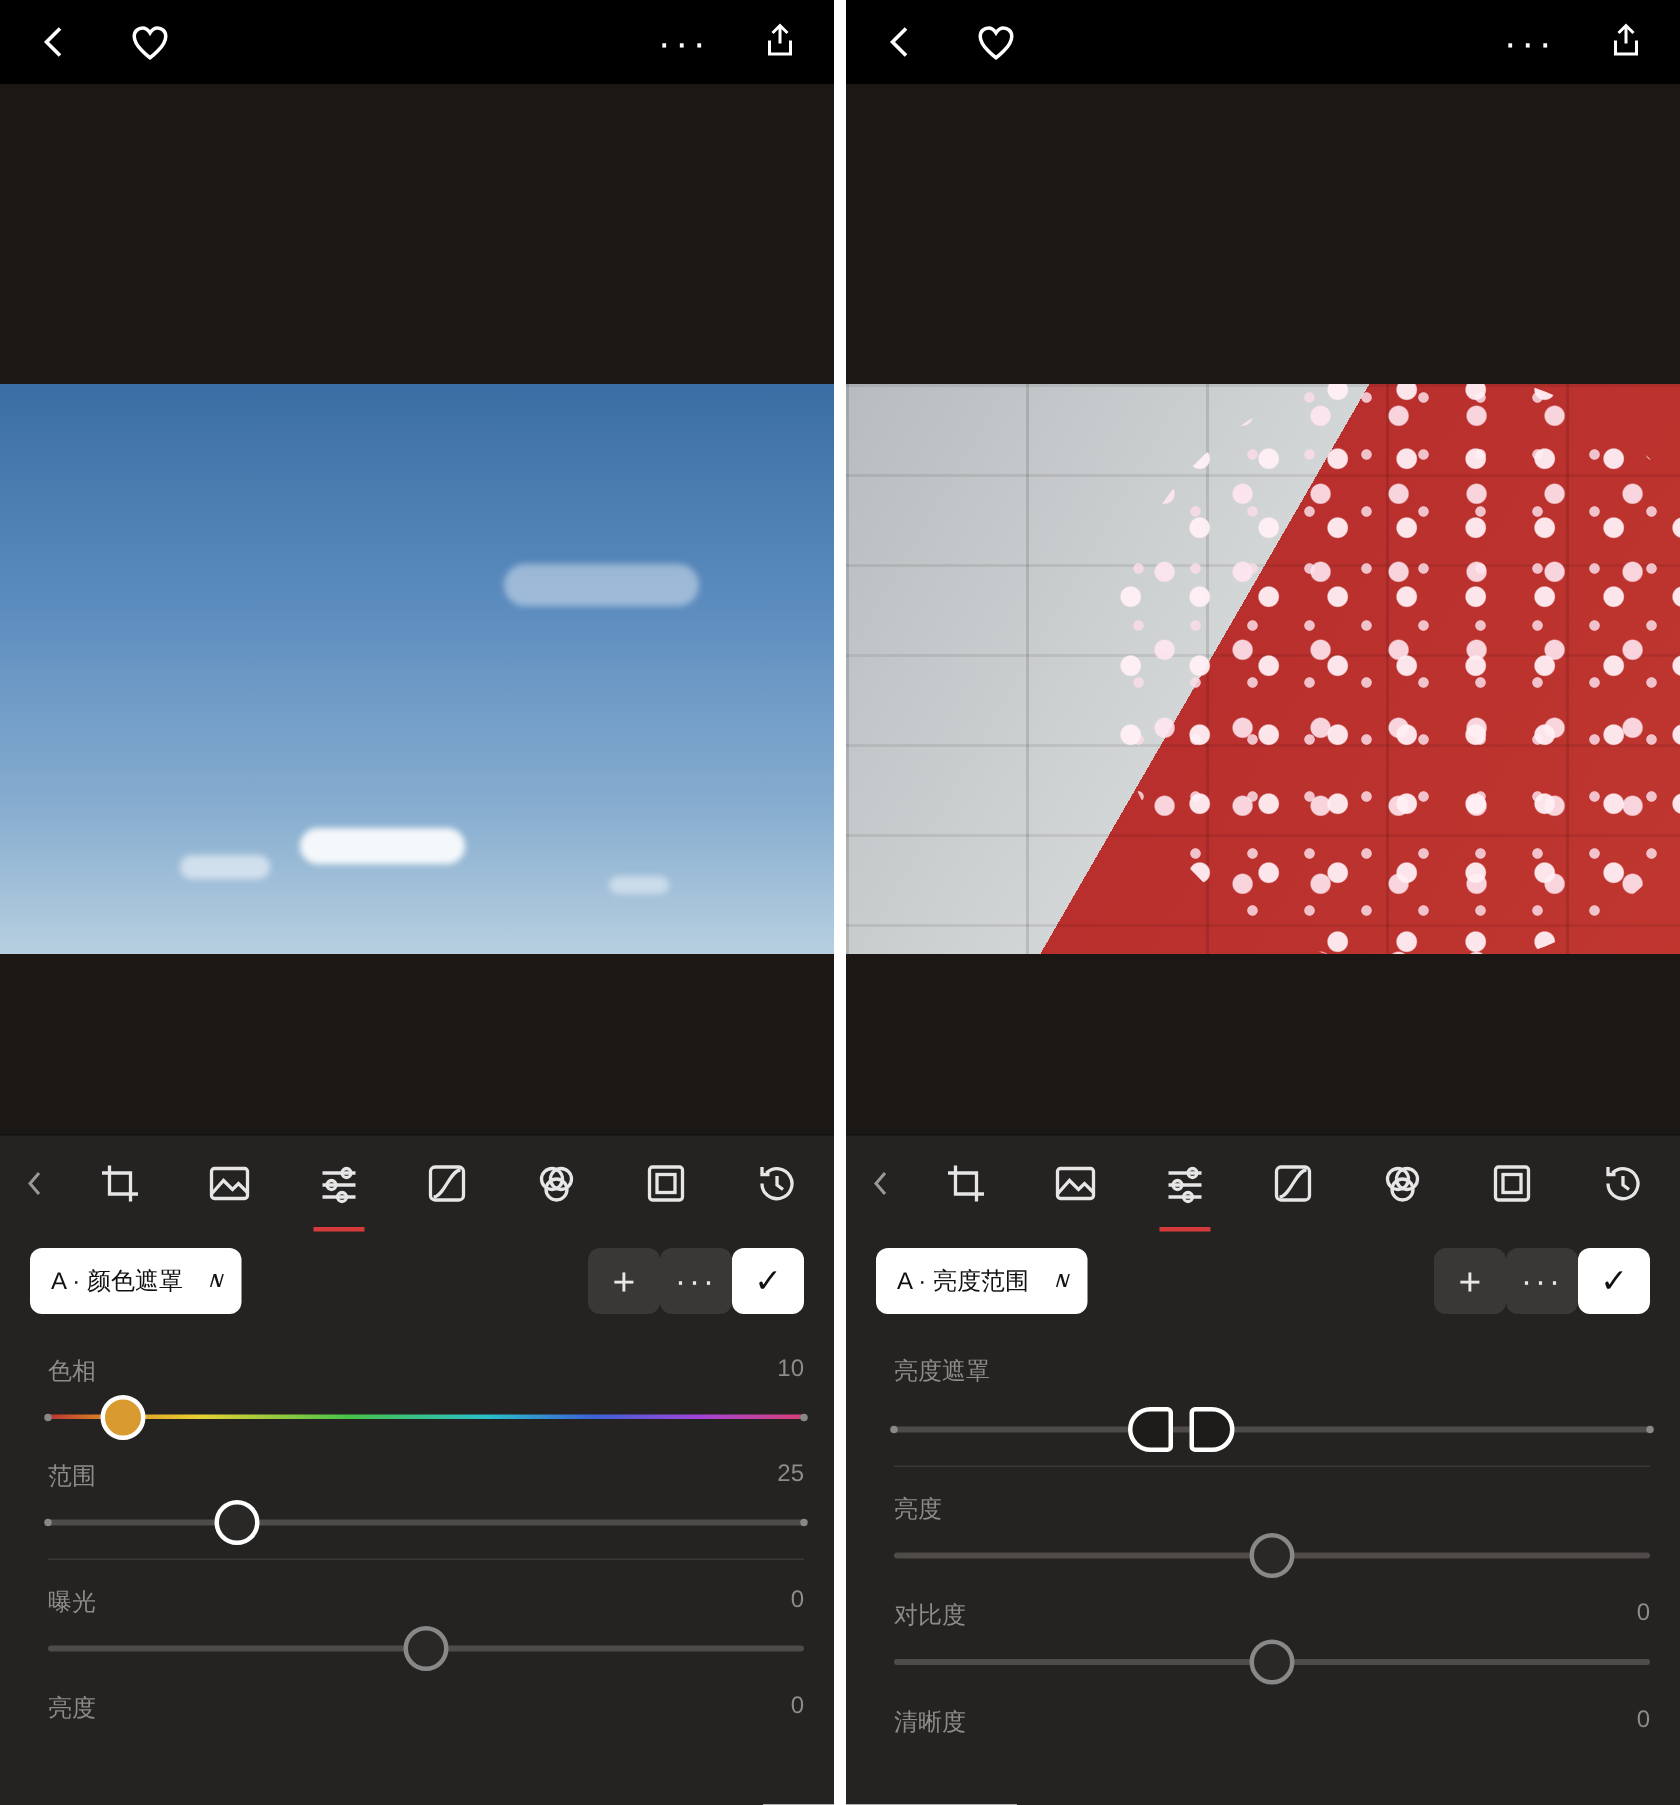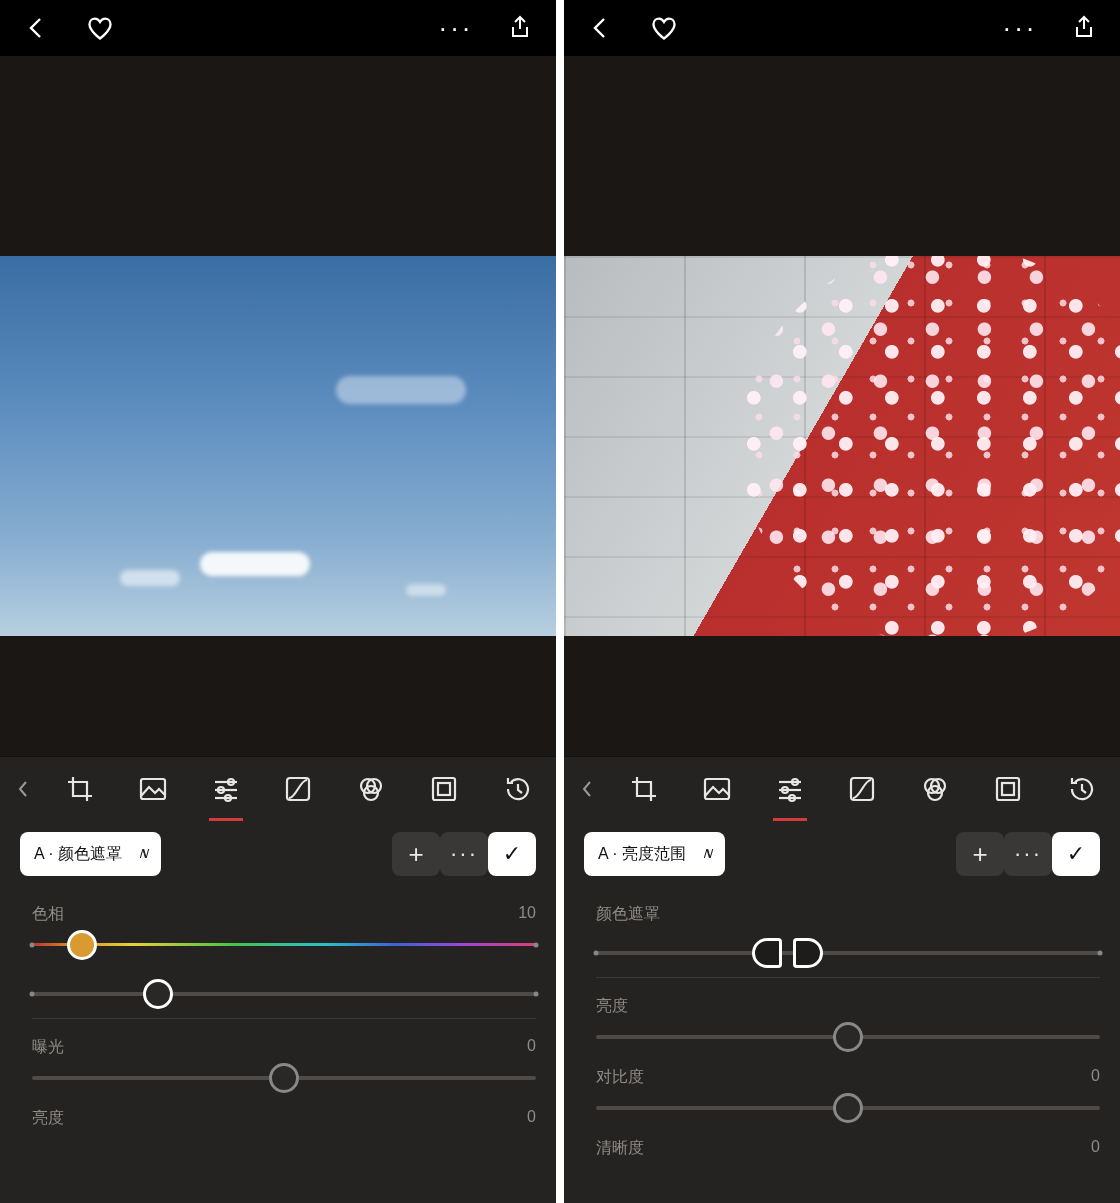--- a/index.html
+++ b/index.html
@@ -275,20 +275,24 @@
         <span>10</span>
       </div>
       <div class="track hue">
         <span class="dot-start"></span>
         <span class="dot-end"></span>
         <div class="thumb color" style="left:10%;"></div>
       </div>
     </div>
 
     <div class="frow">
+      <div class="labels">
+        <span>范围</span>
+        <span>25</span>
+      </div>
       <div class="track">
         <span class="dot-start"></span>
         <span class="dot-end"></span>
         <div class="thumb" style="left:25%;"></div>
       </div>
       <div class="divider"></div>
     </div>
 
     <div class="frow">
       <div class="labels">
@@ -399,21 +403,21 @@
     </div>
     <div class="spacer"></div>
     <div class="sq-btn" style="font-size:26px;">+</div>
     <div class="sq-btn" style="font-size:22px; letter-spacing:2px;">···</div>
     <div class="sq-btn confirm" style="font-size:22px;">✓</div>
   </div>
 
   <div class="sliders">
     <div class="frow">
       <div class="labels">
-        <span>颜色遮罩</span>
+        <span>亮度遮罩</span>
         <span></span>
       </div>
       <div class="track" style="margin-top:26px;">
         <span class="dot-start"></span>
         <span class="dot-end"></span>
         <div class="rng-thumb left" style="left:34%;"></div>
         <div class="rng-thumb right" style="left:42%;"></div>
       </div>
       <div class="divider"></div>
     </div>

